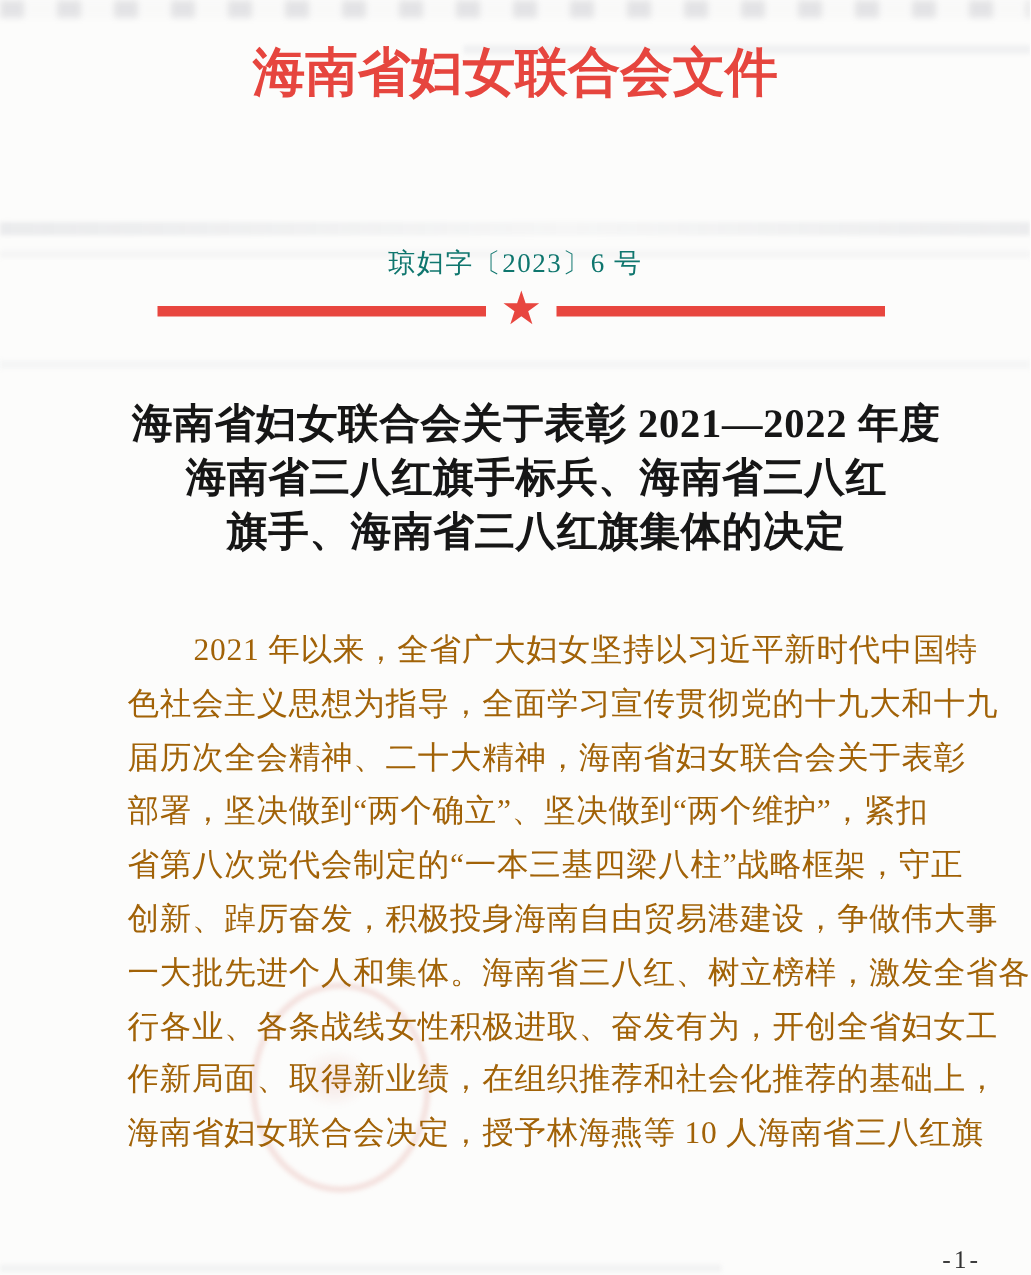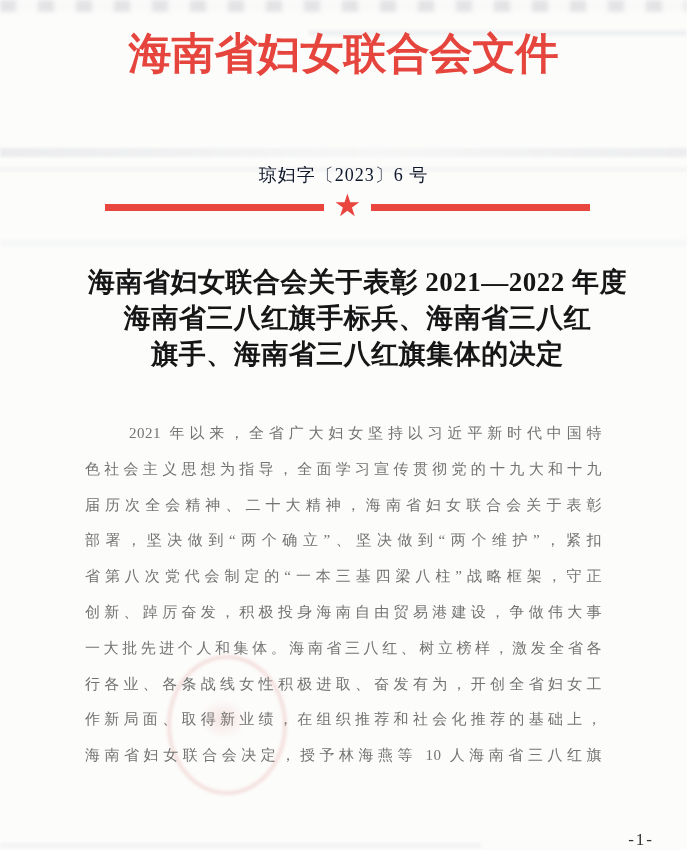--- a/index.html
+++ b/index.html
@@ -26,32 +26,32 @@
   .streak.s3 { left: 0; top: 148px; width: 100%; height: 9px;
     background: linear-gradient(90deg, rgba(148,153,168,0.16), rgba(148,153,168,0.06) 55%, rgba(148,153,168,0.15)); }
   .streak.s4 { left: 0; top: 167px; width: 100%; height: 5px; background: rgba(160,165,178,0.08); }
   .streak.s5 { left: 0; top: 240px; width: 100%; height: 6px; background: rgba(160,165,178,0.07); }
   .streak.s6 { left: 0; top: 843px; width: 70%; height: 5px; background: rgba(160,165,178,0.10); }
 
   .org-title {
     position: absolute; left: 0; top: 25px; width: 100%;
     margin: 0;
     text-align: center;
-    font-size: 43px;
+    font-size: 35px;
     font-weight: bold;
     letter-spacing: 0px;
     color: #e6453e;
   }
 
   .doc-number {
     position: absolute; left: 0; top: 163px; width: 100%;
     text-align: center;
     font-size: 18px;
     letter-spacing: 1px;
-    color: #0f172a;
+    color: #0f766e;
   }
 
   .divider {
     position: absolute; left: 105px; top: 192px; width: 485px; height: 30px;
     display: flex; align-items: center;
   }
   .divider .bar { flex: 1; height: 7px; background: #e8463f; }
   .divider .star {
     color: #e8463f;
     font-size: 31px;
@@ -78,22 +78,22 @@
     filter: blur(1.5px);
   }
   .seal-bleed::before {
     content: "";
     position: absolute; left: 28px; top: 40px; width: 48px; height: 40px;
     background: radial-gradient(ellipse at center, rgba(205,85,75,0.14), rgba(205,85,75,0) 70%);
   }
 
   .body-text {
     position: absolute; left: 85px; top: 416px; width: 517px;
-    font-size: 15px;
-    color: #737373;
+    font-size: 21px;
+    color: #a16207;
   }
   .body-text .line {
     height: 35.8px;
     line-height: 35.8px;
     text-align: justify;
     text-align-last: justify;
     text-justify: inter-ideograph;
     letter-spacing: 0.5px;
     white-space: nowrap;
   }

